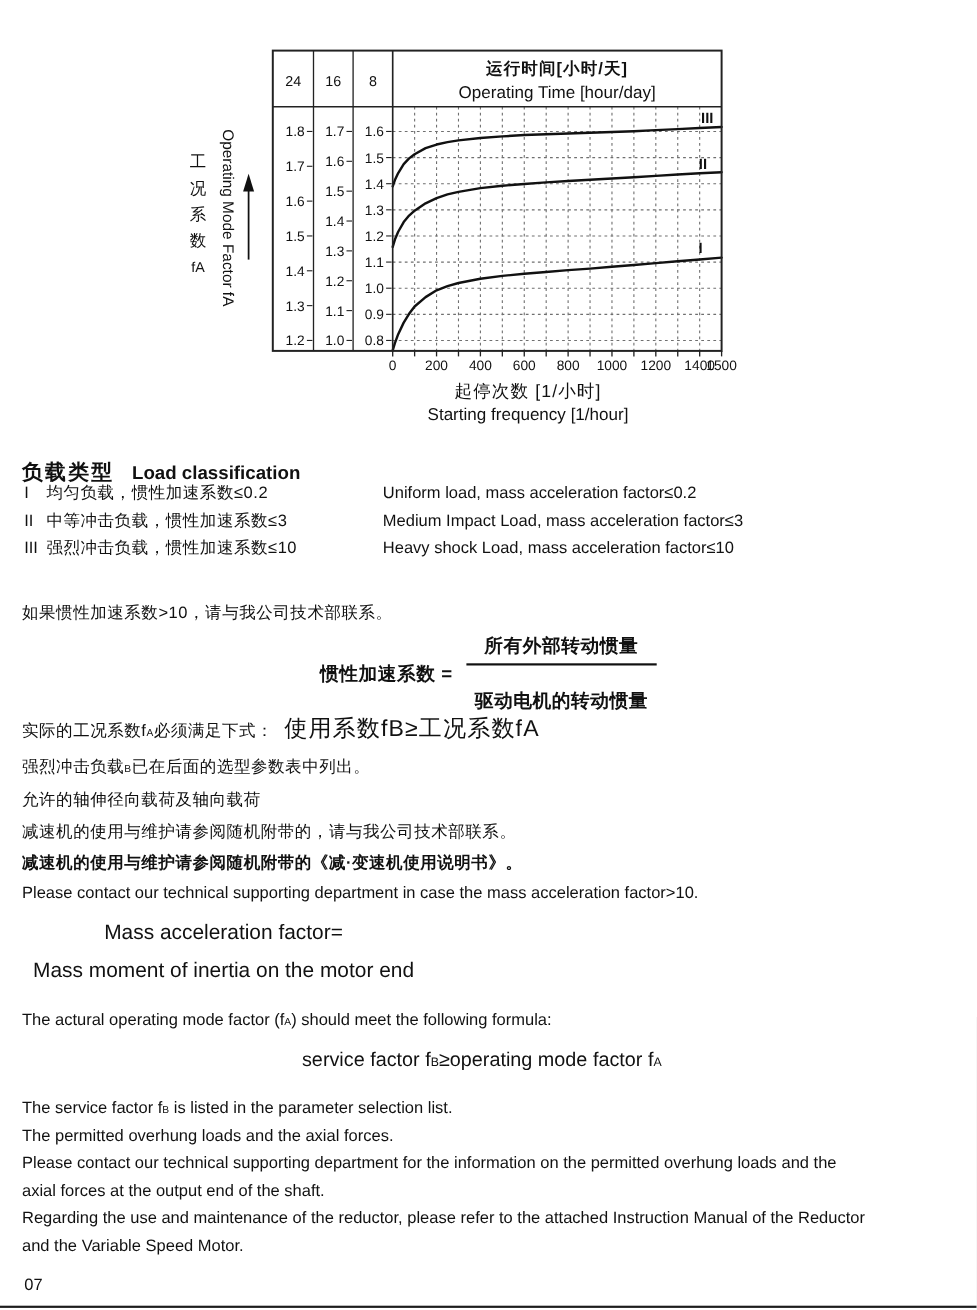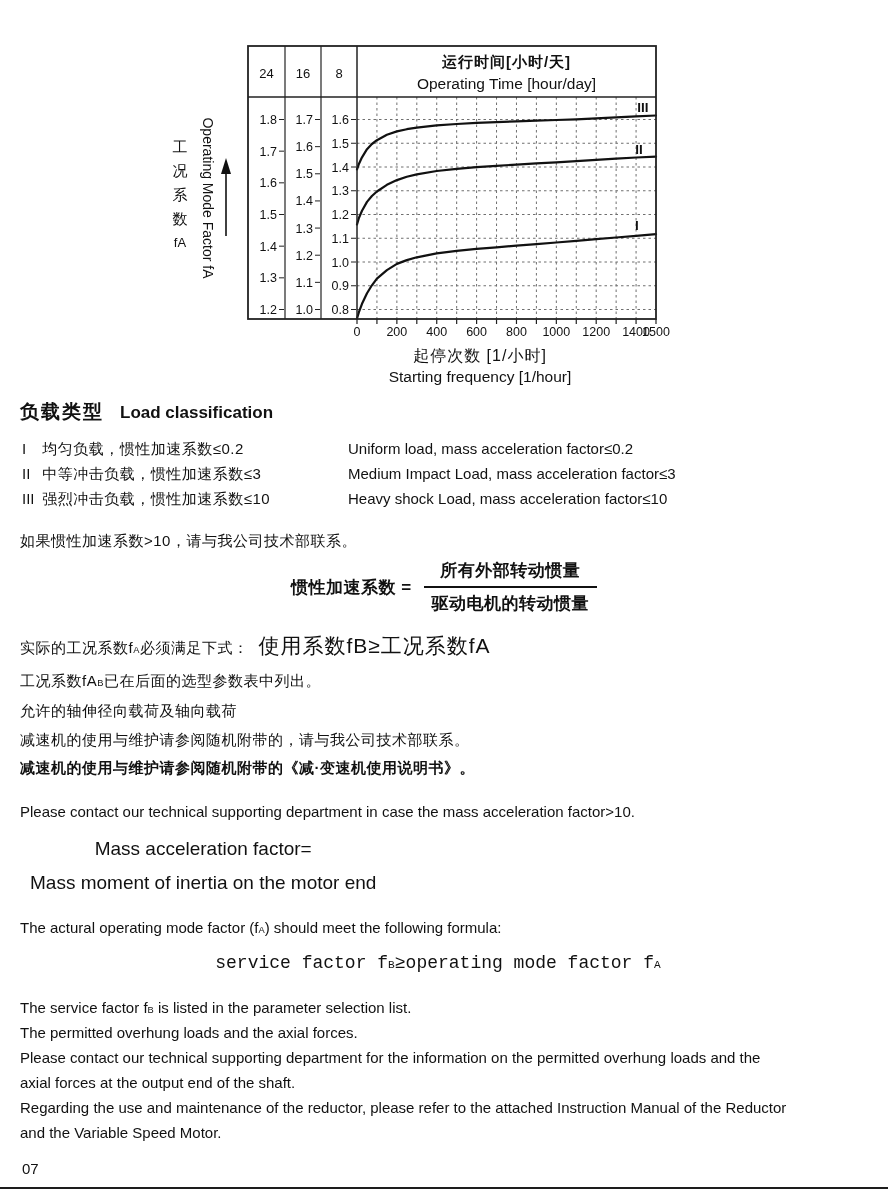--- a/index.html
+++ b/index.html
@@ -2,38 +2,38 @@
 <html><head>
 <meta charset="utf-8">
 <style>
   html,body{margin:0;padding:0;background:#e8e8e8;}
   .page{
     position:relative;width:888px;height:1191px;background:#ffffff;
     font-family:"Liberation Sans","DejaVu Sans",sans-serif;color:#111;
     margin:0 auto;overflow:hidden;
   }
   .abs{position:absolute;}
-  .zh{letter-spacing:0.5px;}
+  .zh{letter-spacing:0.5px;margin-top:17px;}
   .sub{font-size:0.62em;}
   .zh-big{font-size:21px;margin-left:10px;letter-spacing:1px;}
   .heading-row{display:flex;align-items:baseline;gap:16px;font-weight:bold;}
   .heading-zh{font-size:19px;letter-spacing:2px;}
   .heading-en{font-size:17px;}
   .load-row{position:relative;height:25px;line-height:25px;font-size:15px;}
   .load-row .numeral{display:inline-block;width:16px;}
   .load-row .en{position:absolute;left:326px;top:0;}
   .body-line{font-size:15px;line-height:20px;}
   .formula{display:flex;align-items:center;}
   .frac{display:inline-block;text-align:center;}
   .frac .num{display:block;padding:1px 8px 4px 8px;border-bottom:2px solid #111;}
   .frac .den{display:block;padding:4px 8px 1px 8px;}
   .zh-formula-wrap{left:0;width:888px;display:flex;justify-content:center;}
   .zh-formula{font-size:17px;font-weight:bold;gap:12px;}
   .en-formula{font-size:19px;gap:8px;flex-direction:column;}
-  .center-formula{left:0;width:836px;text-align:center;font-size:18px;padding-left:40px;box-sizing:border-box;font-family:Liberation Mono, monospace;}
+  .center-formula{left:0;width:836px;text-align:center;font-size:18px;padding-left:40px;box-sizing:border-box;}
   .bottom-line{font-size:15px;height:25px;line-height:25px;white-space:nowrap;}
   .page-number{font-size:15px;}
   .bottom-rule{left:0;top:1187px;width:888px;height:2px;background:#1d1d1d;}
 </style>
 </head>
 <body>
 
 <div class="page">
 
   <div class="abs" style="left:150px;top:40px;">
@@ -197,21 +197,21 @@
       </span>
     </div>
   </div>
 
   <div class="abs body-line zh" style="left:20px;top:636px;display:flex;align-items:baseline;">
       <span>实际的工况系数f</span>
       <span class="sub">A</span>
       <span>必须满足下式：</span>
       <span class="zh-big">使用系数fB≥工况系数fA</span>
     </div>
-  <div class="abs body-line zh" style="left:20px;top:671px;"><span>工况系数fA</span><span class="sub">B</span><span>已在后面的选型参数表中列出。</span></div>
+  <div class="abs body-line zh" style="left:20px;top:671px;"><span>强烈冲击负载</span><span class="sub">B</span><span>已在后面的选型参数表中列出。</span></div>
   <div class="abs body-line zh" style="left:20px;top:701px;">允许的轴伸径向载荷及轴向载荷</div>
   <div class="abs body-line zh" style="left:20px;top:730px;">减速机的使用与维护请参阅随机附带的，请与我公司技术部联系。</div>
   <div class="abs body-line zh" style="left:20px;top:758px;font-weight:bold;">减速机的使用与维护请参阅随机附带的《减·变速机使用说明书》。</div>
 
   <div class="abs body-line" style="left:20px;top:802px;">Please contact our technical supporting department in case the mass acceleration factor&gt;10.</div>
 
   <div class="abs formula en-formula" style="left:22px;top:838px;">
     <span>Mass acceleration factor=</span>
     <span class="frac">
       <span class="den">Mass moment of inertia on the motor end</span>

